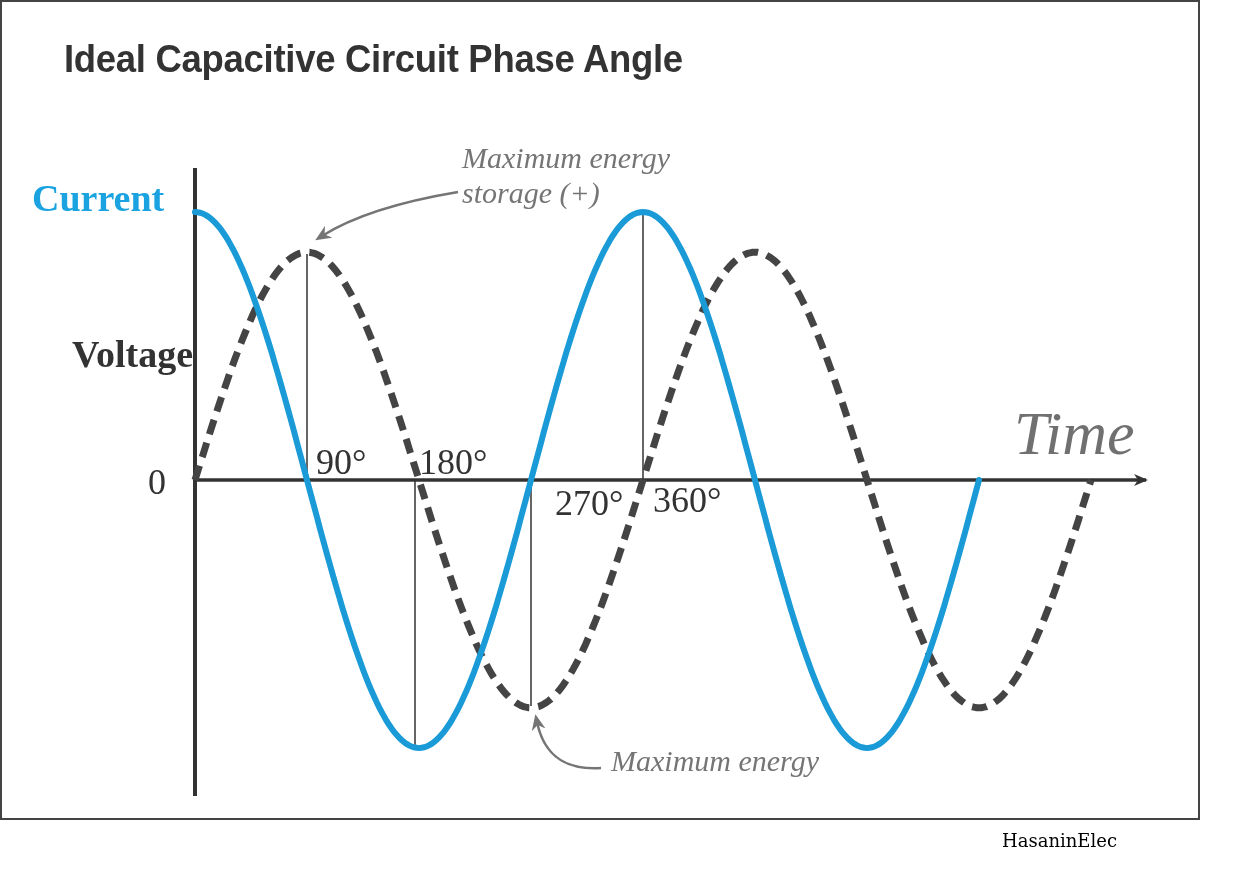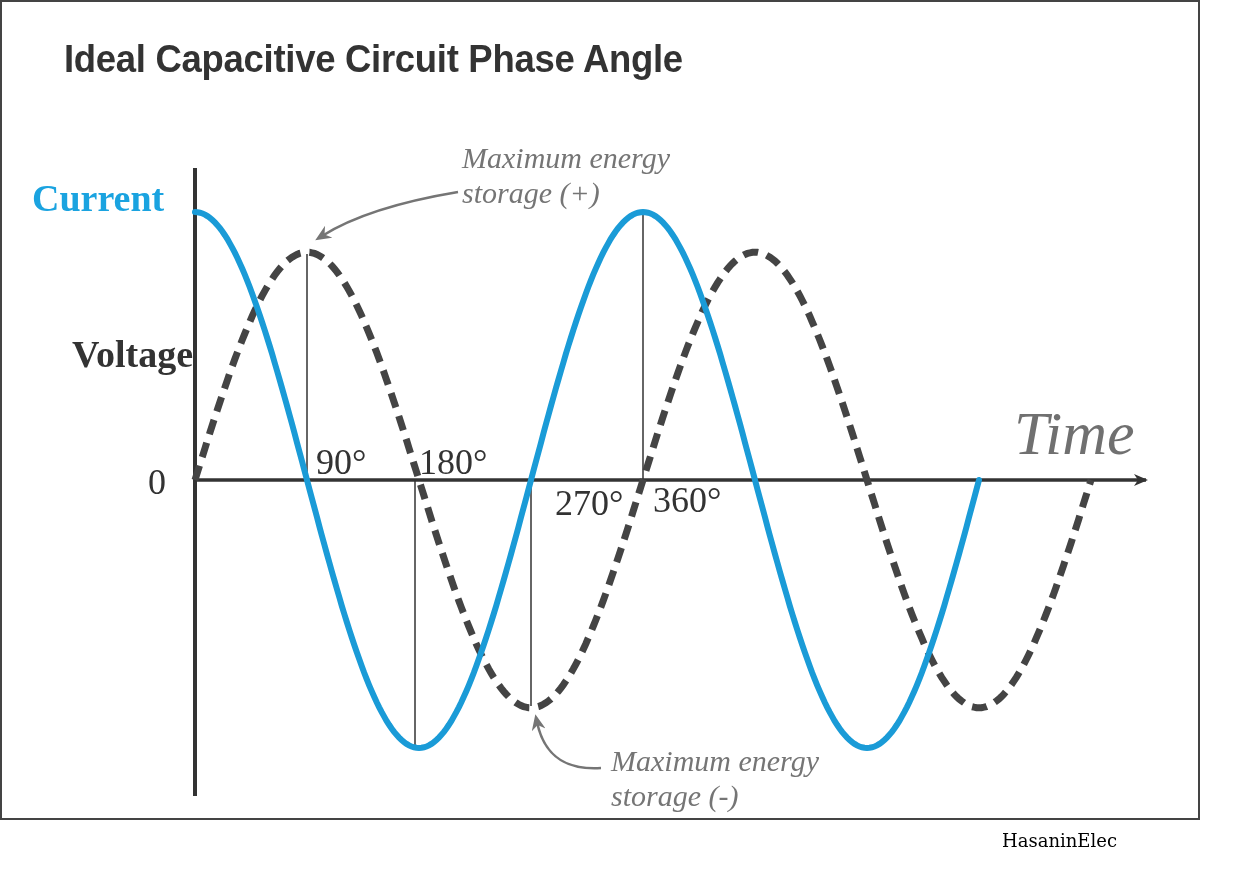--- a/index.html
+++ b/index.html
@@ -79,16 +79,15 @@
 <div class="lbl lead-lbl">
 </div>
 
 <div class="lbl note note-pos">
   <div>Maximum energy</div>
   <div>storage (+)</div>
 </div>
 
 <div class="lbl note note-neg">
   <div>Maximum energy</div>
-  <div>storage (-)</div>
 </div>
 
 <div class="credit">HasaninElec</div>
 
 </body></html>

